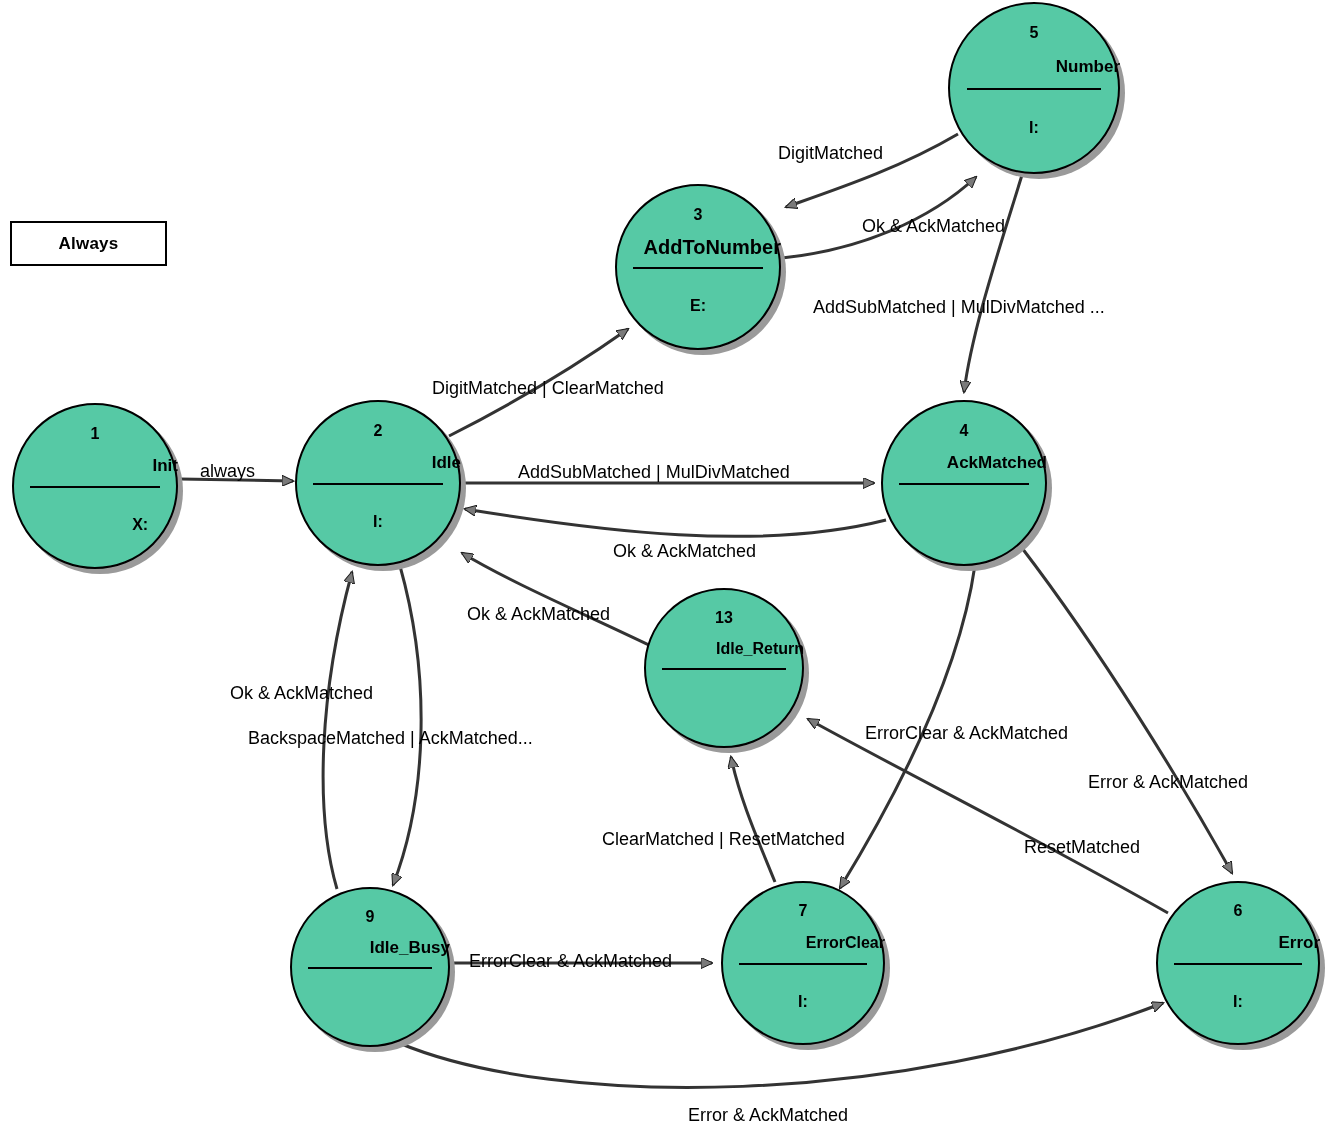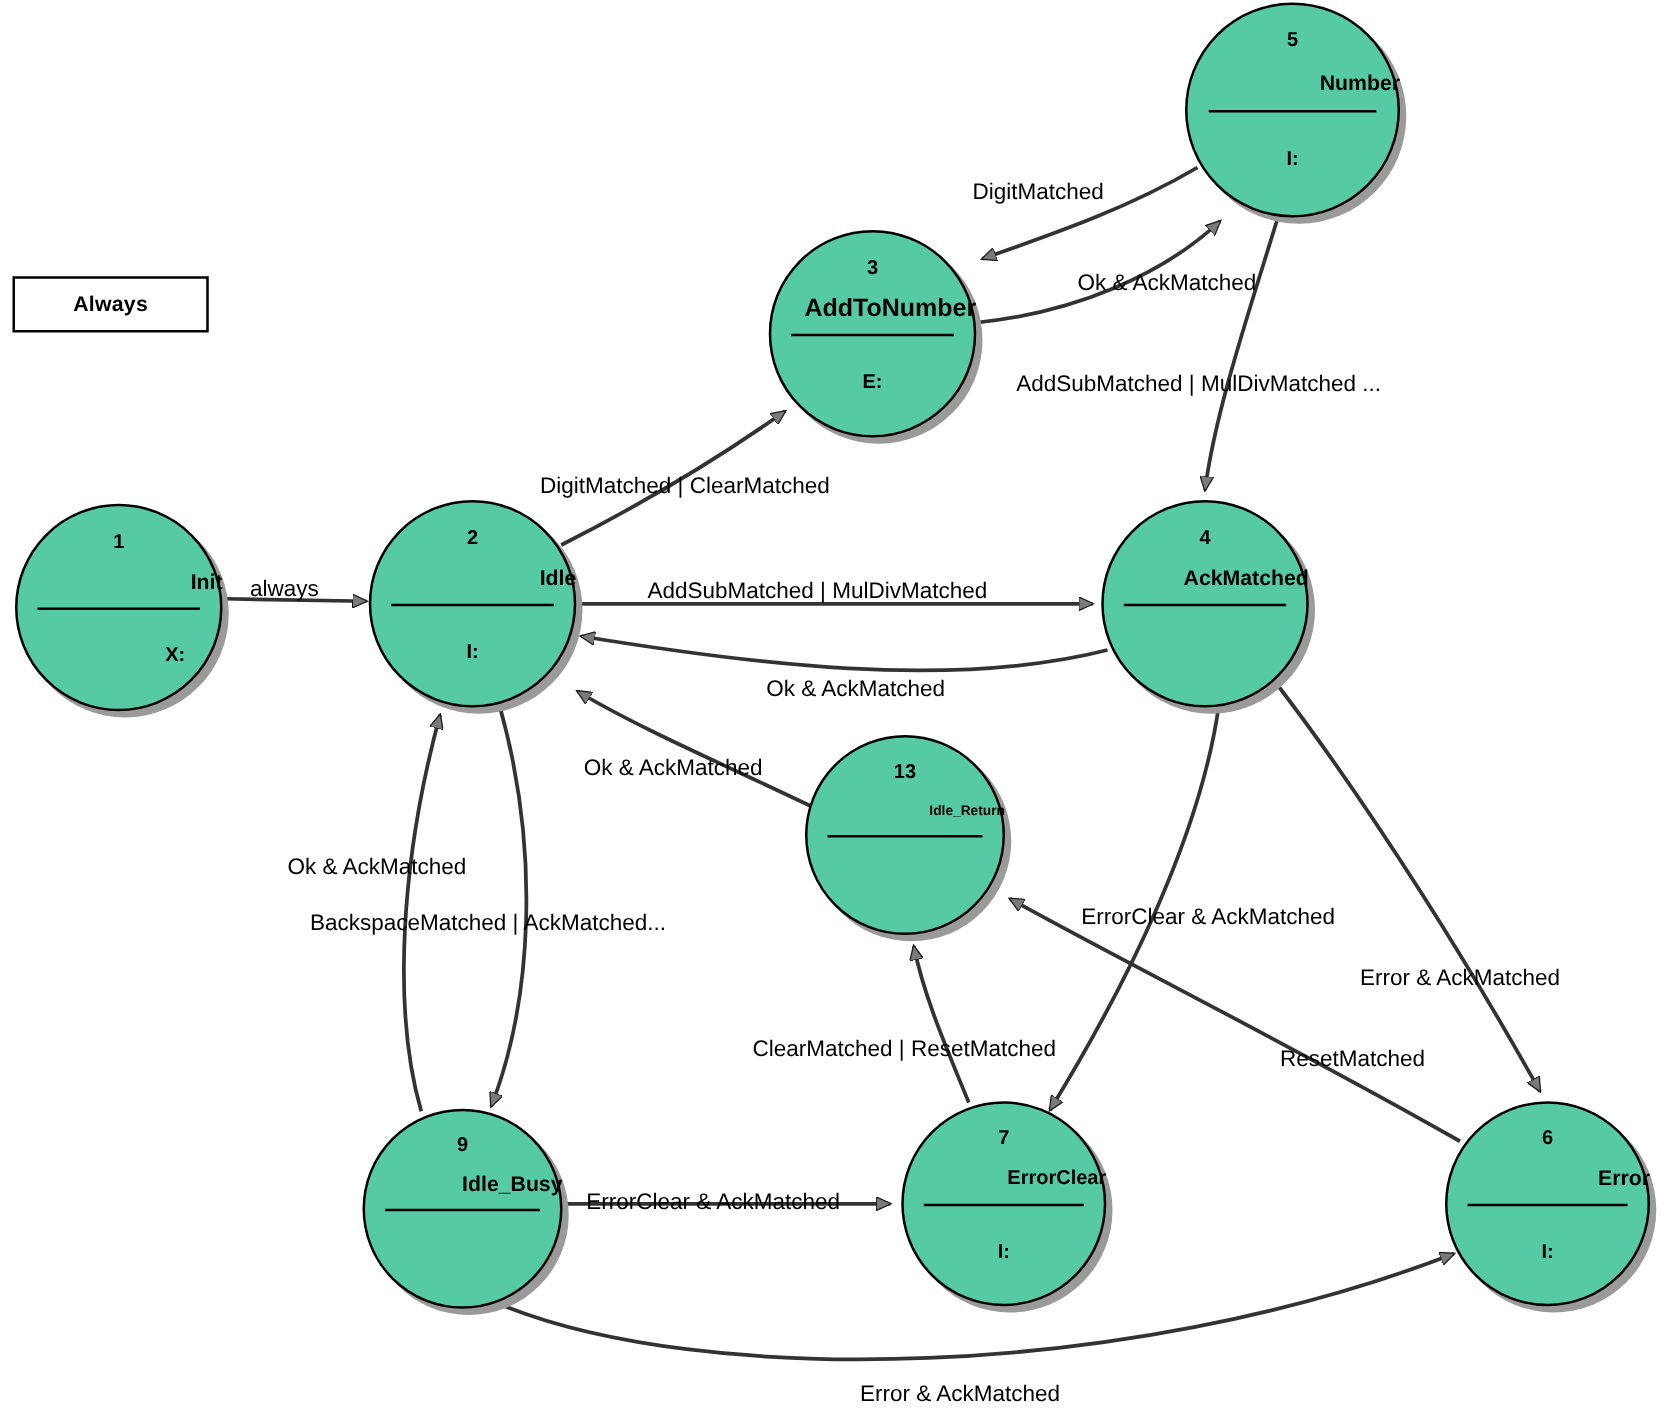--- a/index.html
+++ b/index.html
@@ -241,21 +241,21 @@
         <div class="state-shadow"></div>
         <div class="state-circle" style="background: rgb(86, 201, 165);"></div>
         <div class="state-id">9</div>
         <div class="state-name">Idle_Busy</div>
         <div class="state-divider"></div>
       </div>
       <div class="state-node" style="left: 644px; top: 588px; width: 160px; height: 160px;">
         <div class="state-shadow"></div>
         <div class="state-circle" style="background: rgb(86, 201, 165);"></div>
         <div class="state-id">13</div>
-        <div class="state-name" style="font-size: 11px;">Idle_Return</div>
+        <div class="state-name" style="font-size: 16px;">Idle_Return</div>
         <div class="state-divider"></div>
       </div>
     </div>
 
   <div id="label-layer">
       <div class="edge-label" style="left: 200px; top: 461px;">always</div>
       <div class="edge-label" style="left: 778px; top: 143px;">DigitMatched</div>
       <div class="edge-label" style="left: 862px; top: 216px;">Ok &amp; AckMatched</div>
       <div class="edge-label" style="left: 789px; top: 297px; margin-left: 24px;">AddSubMatched | MulDivMatched ...</div>
       <div class="edge-label" style="left: 432px; top: 378px;">DigitMatched | ClearMatched</div>

